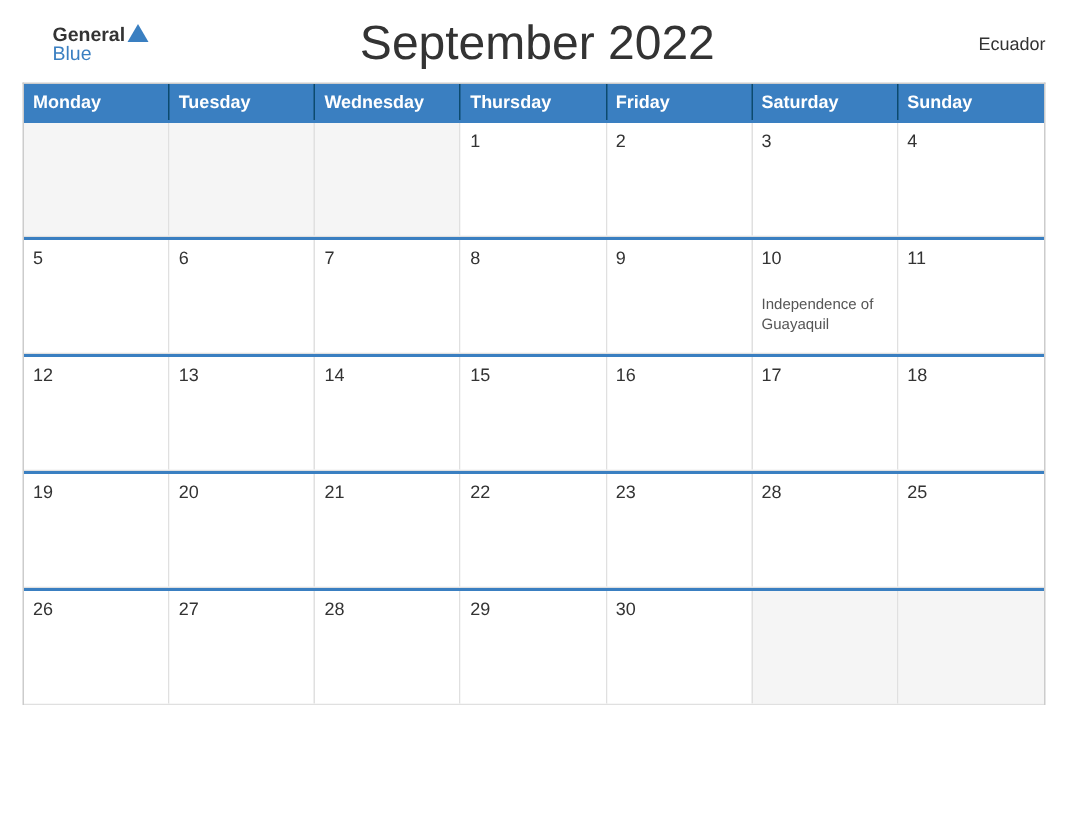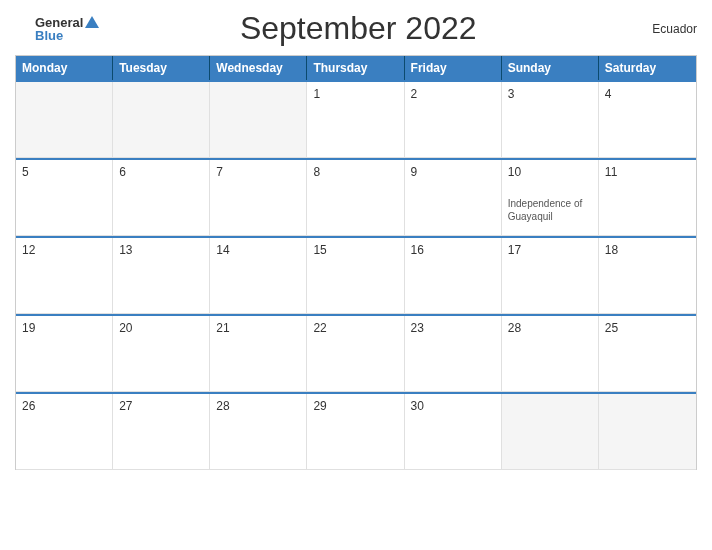--- a/index.html
+++ b/index.html
@@ -29,21 +29,21 @@
       align-items: flex-start;
       line-height: 1;
     }
     .logo-general {
       font-size: 13px;
       font-weight: bold;
       color: #333;
     }
     .logo-blue {
       font-size: 13px;
-      font-weight: bold;
+      font-weight: normal;
       color: #3a7fc1;
     }
     .logo-icon {
       display: inline-block;
       width: 0;
       height: 0;
       border-left: 7px solid transparent;
       border-right: 7px solid transparent;
       border-bottom: 12px solid #3a7fc1;
       margin-left: 2px;
@@ -146,22 +146,22 @@
     <div class="country-label">Ecuador</div>
   </div>
 
   <div class="calendar-grid">
     <div class="days-header">
     <div class="day-header">Monday</div>
         <div class="day-header">Tuesday</div>
         <div class="day-header">Wednesday</div>
         <div class="day-header">Thursday</div>
         <div class="day-header">Friday</div>
+        <div class="day-header">Saturday</div>
         <div class="day-header">Sunday</div>
-        <div class="day-header">Saturday</div>
       </div>
     <div class="weeks-container">
     <div class="week-row">
           <div class="day-cell empty"></div>
           <div class="day-cell empty"></div>
           <div class="day-cell empty"></div>
           <div class="day-cell">
             <span class="day-number">1</span>
           </div>
           <div class="day-cell">

